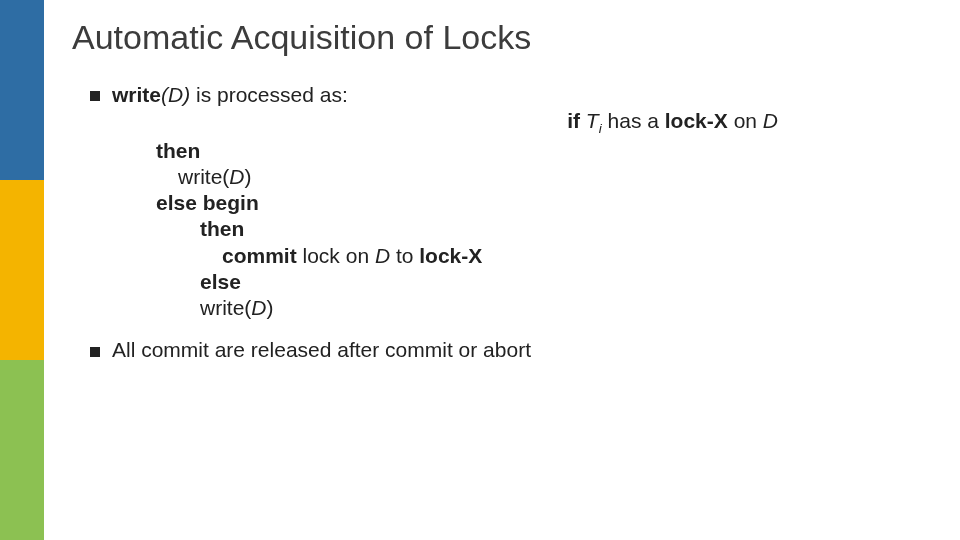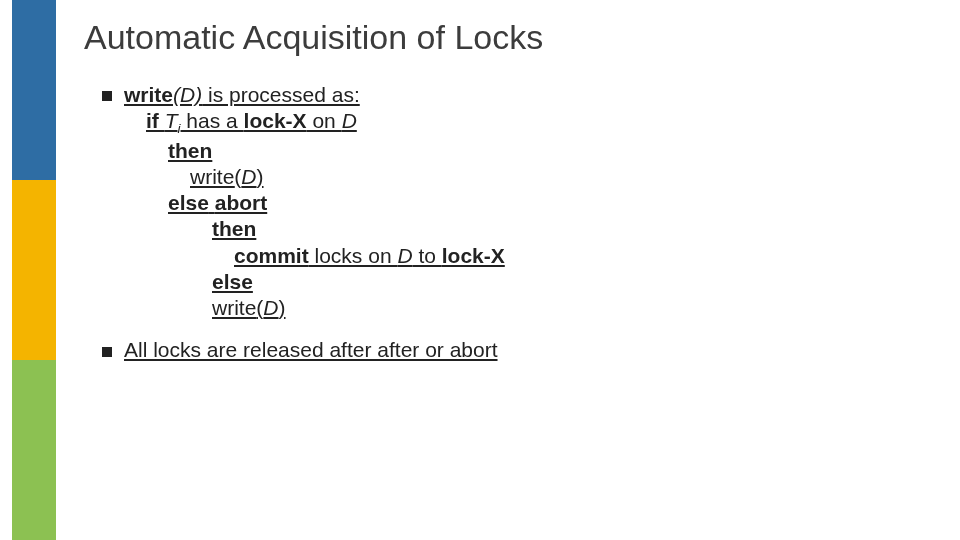--- a/index.html
+++ b/index.html
@@ -9,21 +9,20 @@
     height: 540px;
     background: #fff;
     font-family: Arial, Helvetica, sans-serif;
     overflow: hidden;
   }
   .slide {
     position: relative;
     width: 808px;
     height: 540px;
     box-sizing: border-box;
-    margin-left: 12px;
   }
   
   .stripe {
     position: absolute;
     left: 0;
     width: 44px;
   }
   .stripe.blue   { top: 0;    height: 180px; background: #2e6da4; }
   .stripe.gold   { top: 180px; height: 180px; background: #f4b400; }
   .stripe.green  { top: 360px; height: 180px; background: #8cc152; }
@@ -48,38 +47,37 @@
   }
   ul.bullets {
     list-style: none;
     margin: 0;
     padding: 0;
   }
   ul.bullets > li {
     position: relative;
     padding-left: 22px;
     margin-bottom: 16px;
-    text-decoration: underline;
   }
   ul.bullets > li::before {
     content: "";
     position: absolute;
     left: 0;
     top: 0.45em;
     width: 10px;
     height: 10px;
     background: #222;
   }
   .pseudocode {
     white-space: nowrap;
   }
   .pseudocode .b  { font-weight: 700; }
   .pseudocode .i  { font-style: italic; }
   .pseudocode sub { font-style: italic; font-size: 0.65em; }
-  .pseudocode .l1 { padding-left: 22px; }
+  .pseudocode .l1 { padding-left: 22px; text-align: right; }
   .pseudocode .l2 { padding-left: 44px; }
   .pseudocode .l3 { padding-left: 66px; }
   .pseudocode .l4 { padding-left: 88px; }
   .pseudocode .l5 { padding-left: 110px; }
 </style>
 </head>
 <body>
 
 <div class="slide">
 
@@ -105,43 +103,43 @@
 
           <div class="l2">
             <span class="b">then</span>
           </div>
 
           <div class="l3">
             <span>write</span><span>(</span><span class="i">D</span><span>)</span>
           </div>
 
           <div class="l2">
-            <span class="b">else</span> <span class="b">abort</span>
+            <span class="b">else</span> <span class="b">begin</span>
           </div>
 
 
 
           <div class="l4">
             <span class="b">then</span>
           </div>
 
           <div class="l5">
-            <span class="b">commit</span><span> locks on </span><span class="i">D</span><span>  to </span><span class="b">lock-X</span>
+            <span class="b">commit</span><span> lock on </span><span class="i">D</span><span>  to </span><span class="b">lock-X</span>
           </div>
 
           <div class="l4">
             <span class="b">else</span>
           </div>
 
 
           <div class="l4">
             <span>write</span><span>(</span><span class="i">D</span><span>)</span>
           </div>
 
         </div>
       </li>
 
       <li>
-        <span>All locks are released after after or abort</span>
+        <span>All commit are released after commit or abort</span>
       </li>
     </ul>
   </div>
 </div>
 
 </body></html>

